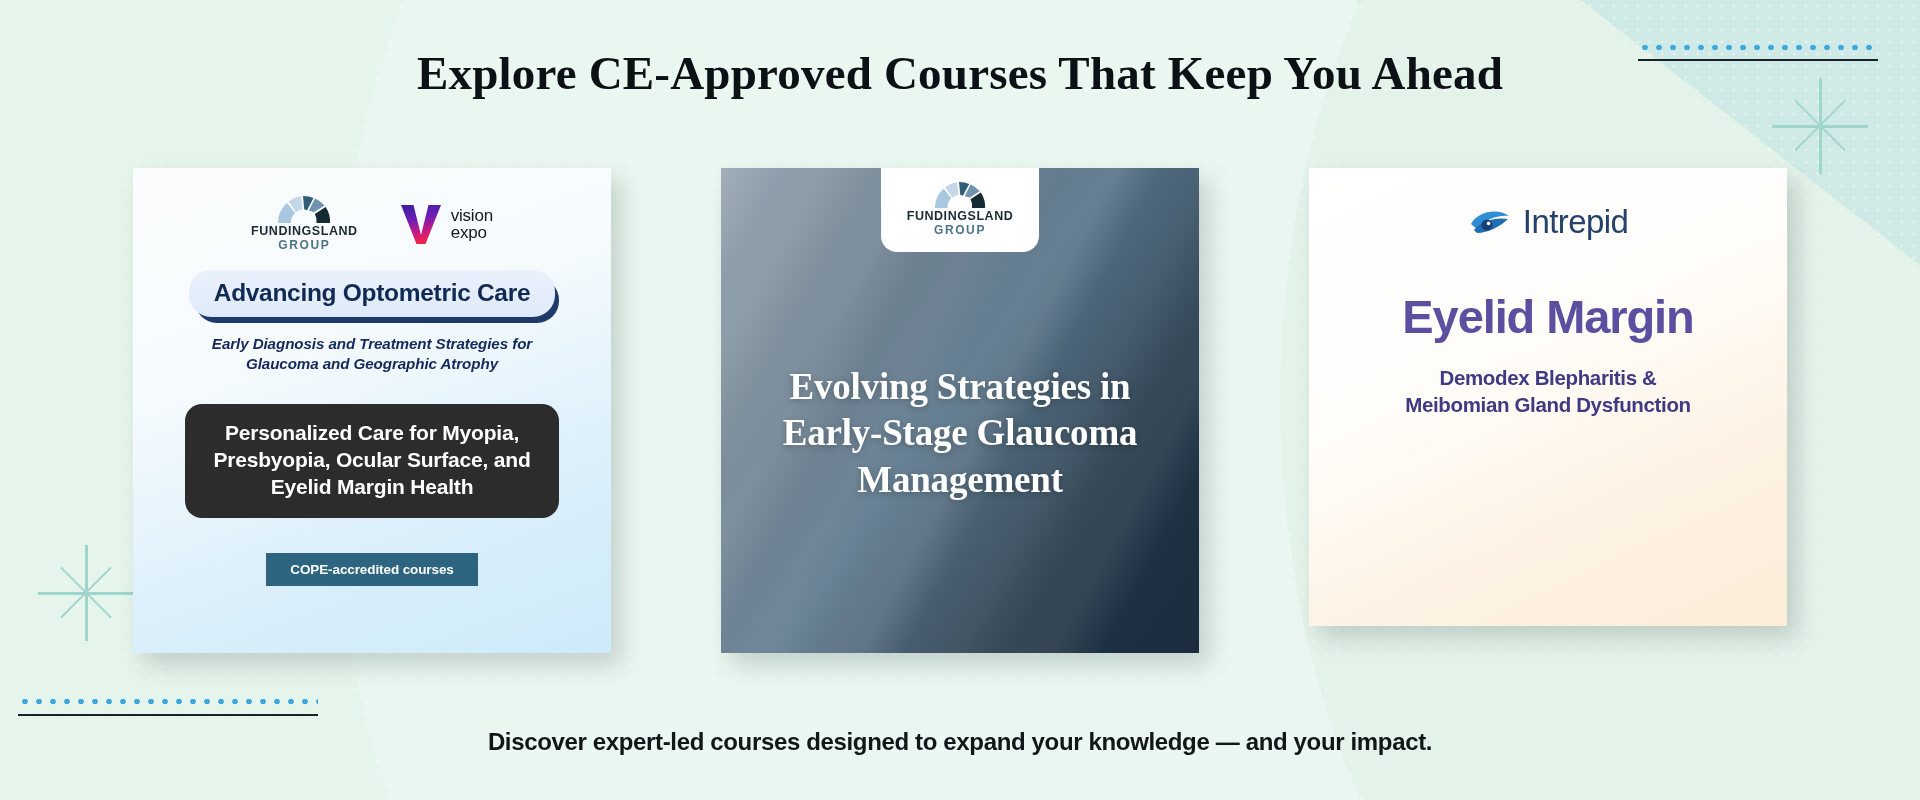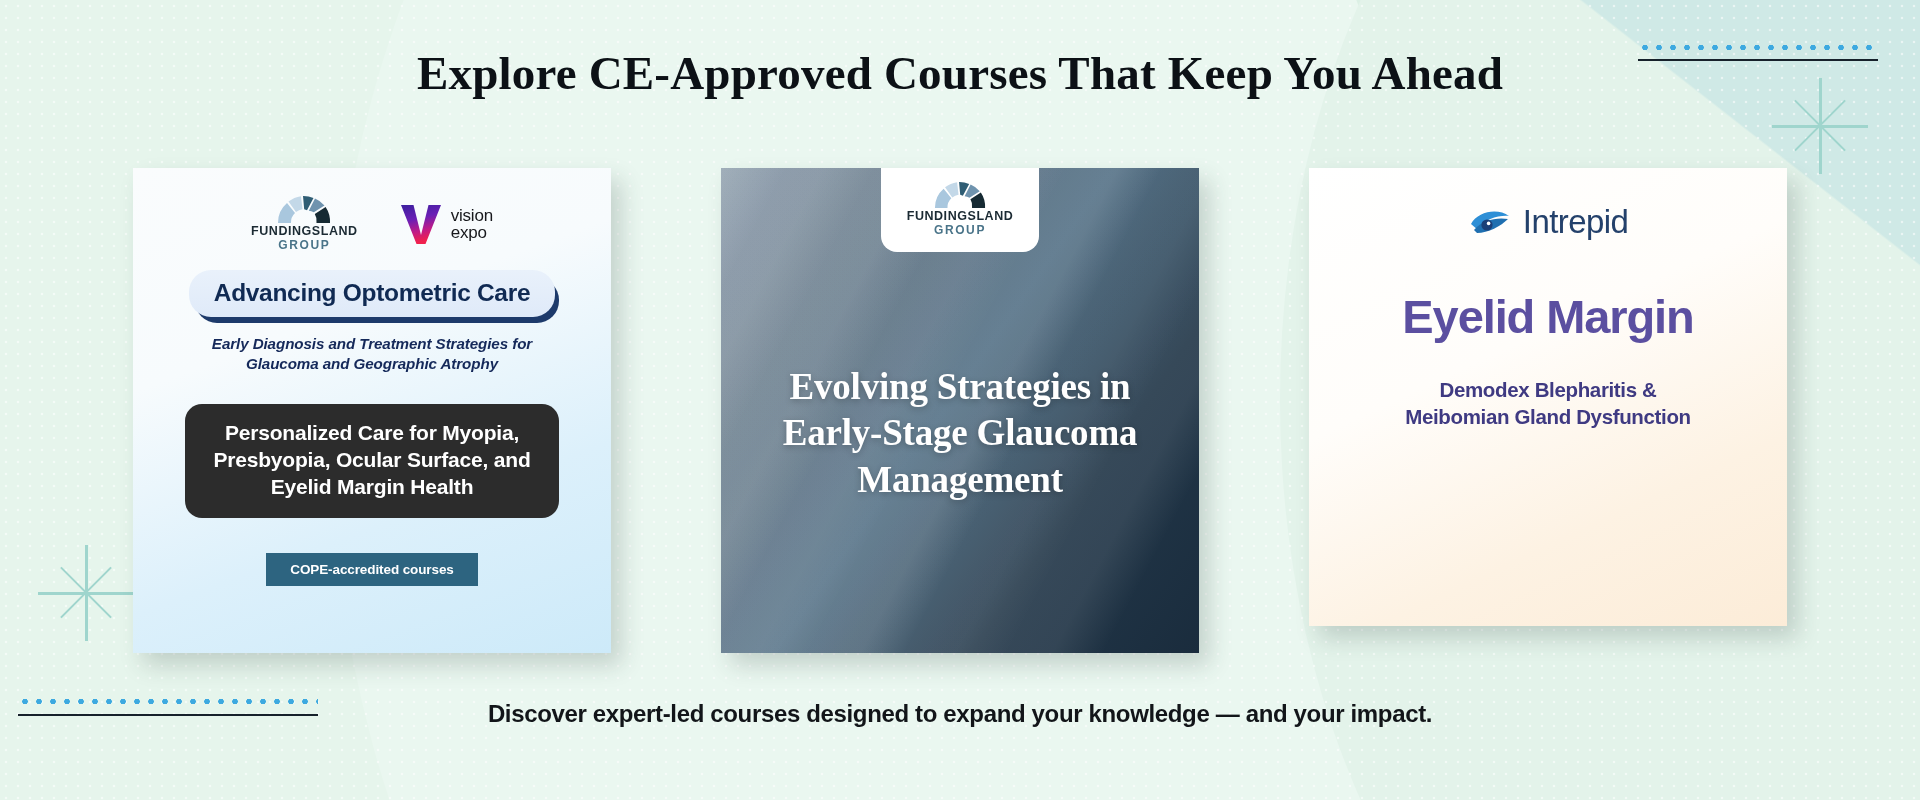--- a/index.html
+++ b/index.html
@@ -232,31 +232,31 @@
     font-size: 33px; font-weight: 500; color: #24416b; letter-spacing: -.6px;
   }
   #card3-title {
     margin-top: 34px;
     text-align: right;
     font-size: 47px; font-weight: bold; line-height: 1.17;
     color: #5b4fa0;
     letter-spacing: -1.1px;
   }
   #card3-subtitle {
-    margin-top: 32px;
+    margin-top: 20px;
     text-align: center;
     font-size: 20.5px; font-weight: bold; line-height: 1.3;
     color: #3f3a82;
     letter-spacing: -.35px;
   }
 
   
   #tagline {
     position: absolute;
-    left: 0; right: 0; bottom: 72px;
+    left: 0; right: 0; bottom: 44px;
     text-align: center;
     font-size: 24px; font-weight: bold;
     color: #121519;
     letter-spacing: -.35px;
     z-index: 5;
   }
 </style>
 </head>
 <body>
 

